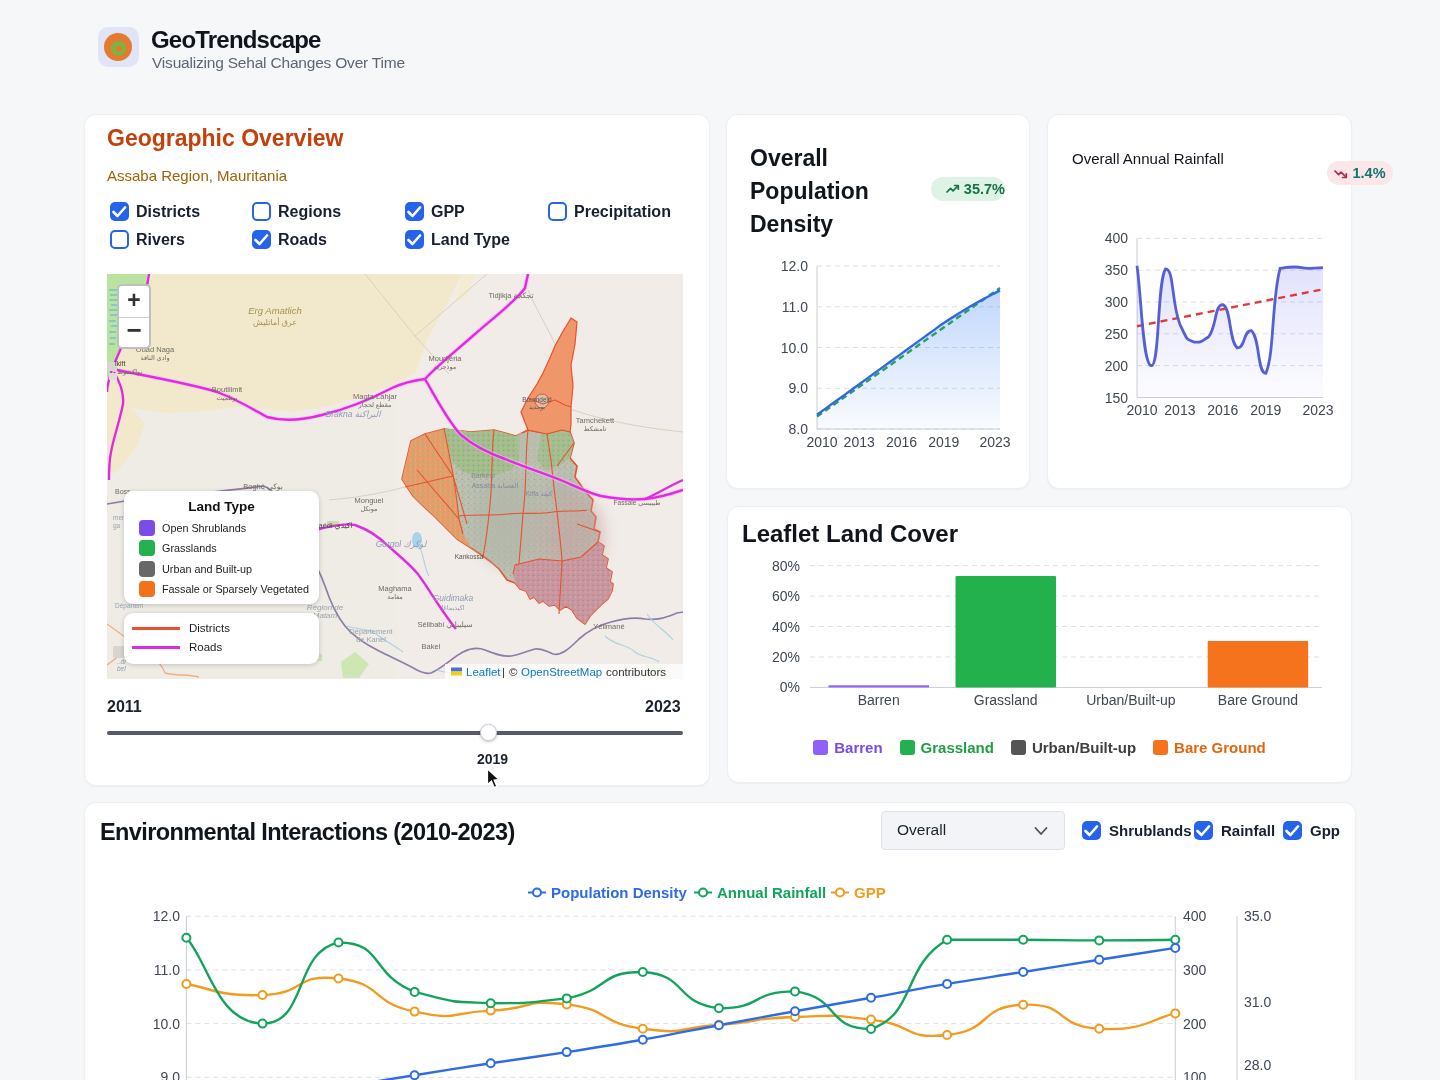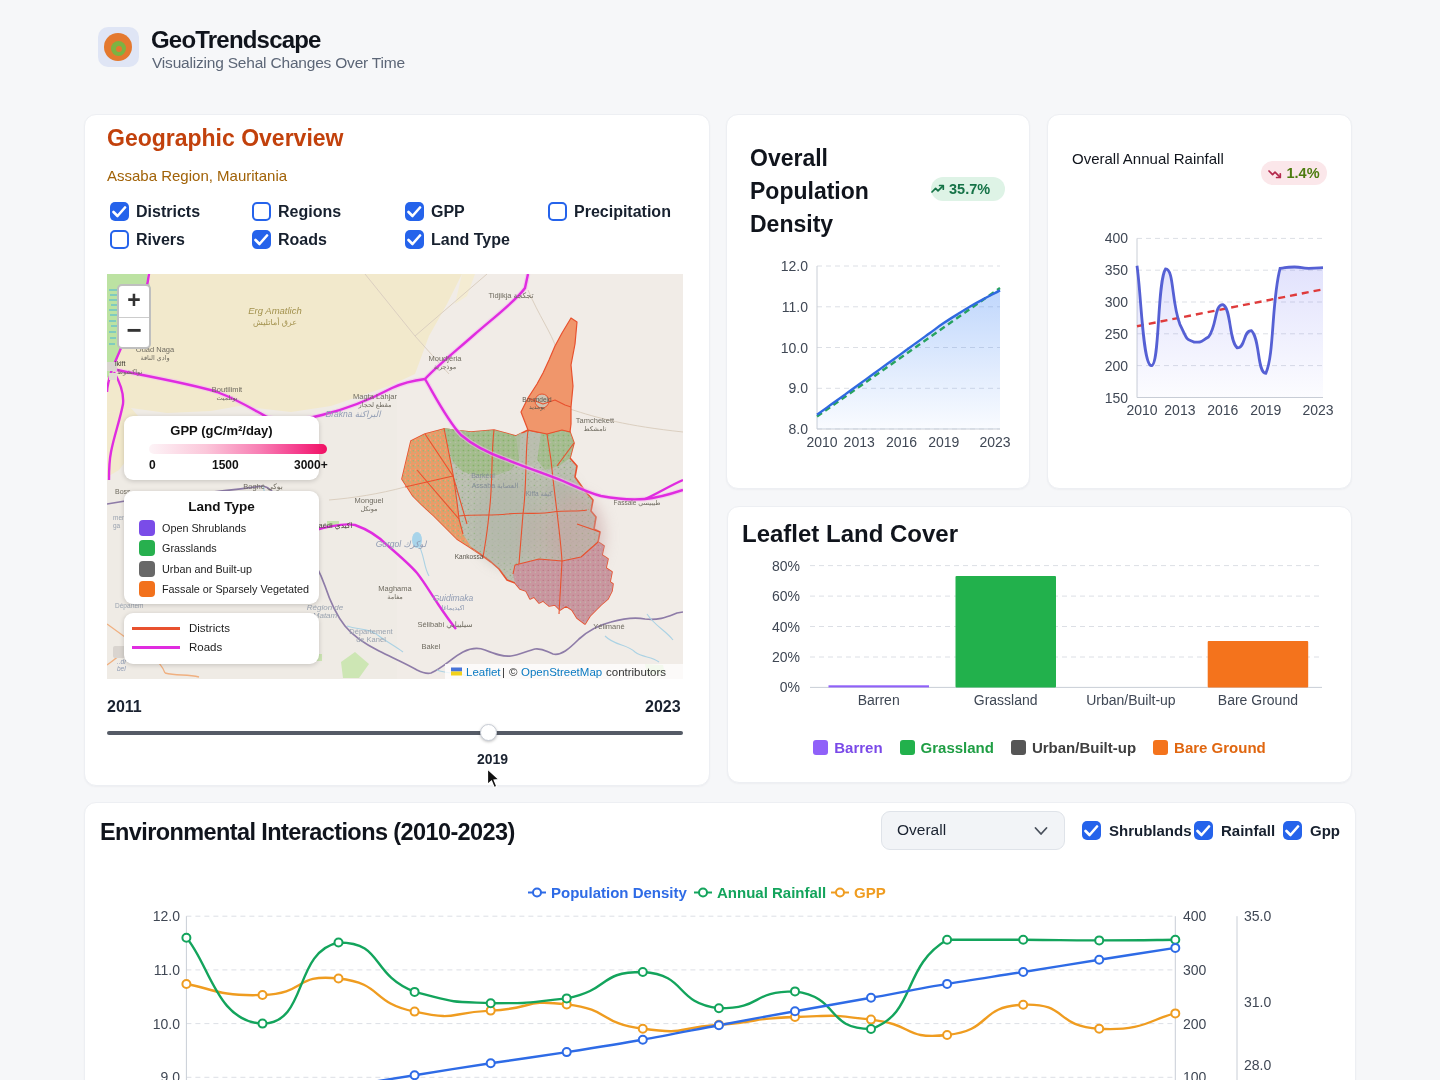--- a/index.html
+++ b/index.html
@@ -252,27 +252,20 @@
 <text x="414" y="401.5" font-size="11.5" font-family="Liberation Sans,sans-serif" fill="#0a7ac2">OpenStreetMap</text>
 <text x="499" y="401.5" font-size="11.5" font-family="Liberation Sans,sans-serif" fill="#333">contributors</text>
 </svg>
 
 <div style="position:absolute;left:10px;top:10px;width:34px;height:65px;background:#fff;border:2px solid rgba(0,0,0,0.25);border-radius:5px">
   <div style="position:absolute;left:0;top:0;width:30px;height:30px;font-size:23px;font-weight:700;color:#333;text-align:center;line-height:29px">+</div>
   <div style="position:absolute;left:0;top:30.5px;width:30px;border-top:1px solid #ccc"></div>
   <div style="position:absolute;left:0;top:31px;width:30px;height:30px;font-size:26px;font-weight:700;color:#333;text-align:center;line-height:27px">−</div>
 </div>
 
-<div style="position:absolute;left:17px;top:142px;width:195px;height:64px;background:#fff;border-radius:9px;box-shadow:0 1px 5px rgba(0,0,0,0.18)">
-  <div style="position:absolute;left:0;top:7px;width:100%;text-align:center;font-size:13px;font-weight:700;color:#111">GPP (gC/m²/day)</div>
-  <div style="position:absolute;left:25px;top:28px;width:178px;height:10px;border-radius:5px;background:linear-gradient(to right,#fdf4f7,#fbc7da 32%,#f87fb4 62%,#f53c8c 84%,#f01063)"></div>
-  <div style="position:absolute;left:25px;top:42px;font-size:12px;font-weight:600;color:#111">0</div>
-  <div style="position:absolute;left:88px;top:42px;font-size:12px;font-weight:600;color:#111">1500</div>
-  <div style="position:absolute;left:170px;top:42px;font-size:12px;font-weight:600;color:#111">3000+</div>
-</div>
 
 <div style="position:absolute;left:17px;top:217px;width:195px;height:113px;background:#fff;border-radius:9px;box-shadow:0 1px 5px rgba(0,0,0,0.18)">
   <div style="position:absolute;left:0;top:8px;width:100%;text-align:center;font-size:13.5px;font-weight:700;color:#111">Land Type</div>
   <div style="position:absolute;left:15px;top:29px;width:16px;height:16px;border-radius:4px;background:#7a4ce8"></div>
   <div style="position:absolute;left:38px;top:31px;font-size:10.8px;color:#1c1c1c">Open Shrublands</div>
   <div style="position:absolute;left:15px;top:49px;width:16px;height:16px;border-radius:4px;background:#27b04e"></div>
   <div style="position:absolute;left:38px;top:51px;font-size:10.8px;color:#1c1c1c">Grasslands</div>
   <div style="position:absolute;left:15px;top:70px;width:16px;height:16px;border-radius:4px;background:#686868"></div>
   <div style="position:absolute;left:38px;top:72px;font-size:10.8px;color:#1c1c1c">Urban and Built-up</div>
   <div style="position:absolute;left:15px;top:90px;width:16px;height:16px;border-radius:4px;background:#f2711c"></div>
@@ -291,21 +284,21 @@
 <div class="abs" style="left:645px;top:698px;font-size:16px;font-weight:700;color:#1a2230">2023</div>
 <div class="abs" style="left:107px;top:731px;width:576px;height:4px;background:#555b66;border-radius:2px"></div>
 <div class="abs" style="left:480px;top:724px;width:17px;height:17px;background:#fff;border:1.5px solid #c8cdd6;border-radius:50%;box-shadow:0 1px 3px rgba(0,0,0,.25)"></div>
 <div class="abs" style="left:477px;top:751px;font-size:14px;font-weight:700;color:#1a2230">2019</div>
 <svg class="abs" style="left:486px;top:768px" width="15" height="22" viewBox="0 0 15 22">
     <path d="M1.5 1 L1.5 16.5 L5.5 13 L8.2 19.5 L10.8 18.4 L8.1 12 L13 11.6 Z" fill="#111" stroke="#fff" stroke-width="1.2"></path>
   </svg>
 
 <div class="card" style="left:726px;top:114px;width:304px;height:375px"></div>
 <div class="abs" style="left:750px;top:142px;width:190px;font-size:23px;line-height:33px;font-weight:700;color:#10141c">Overall Population Density</div>
-<div class="abs" style="left:931px;top:177px;width:74px;height:24px;background:#def3e6;border-radius:12px;color:#157347;font-size:14.5px;font-weight:700;text-align:left;line-height:24px">
+<div class="abs" style="left:931px;top:177px;width:74px;height:24px;background:#def3e6;border-radius:12px;color:#157347;font-size:14.5px;font-weight:700;text-align:right;line-height:24px">
 <svg style="vertical-align:-2px" width="14" height="12" viewBox="0 0 14 12">
       <path d="M1 8 L4.6 4.4 L7 6.8 L12 1.8" stroke="#157347" stroke-width="1.7" fill="none" stroke-linecap="round" stroke-linejoin="round"></path>
       <path d="M8.6 1.5 L12.3 1.5 L12.3 5.2" stroke="#157347" stroke-width="1.7" fill="none" stroke-linecap="round" stroke-linejoin="round"></path>
     </svg> 35.7%</div>
 <svg class="abs" style="left:726px;top:114px" width="304" height="375" viewBox="726 114 304 375">
   <defs>
       <linearGradient id="popfill" x1="0" y1="0" x2="0" y2="1">
     <stop offset="0" stop-color="#3b82f6" stop-opacity="0.32"></stop>
     <stop offset="1" stop-color="#3b82f6" stop-opacity="0.03"></stop>
   </linearGradient>
@@ -329,21 +322,21 @@
   <text x="901.5" y="447" text-anchor="middle" class="axlab">2016</text>
   <text x="943.8" y="447" text-anchor="middle" class="axlab">2019</text>
   <text x="995" y="447" text-anchor="middle" class="axlab">2023</text>
   <path d="M817.0,414.7 C819.5,412.9 826.0,408.2 831.1,404.6 C836.1,400.9 840.1,398.0 845.2,394.4 C850.2,390.7 854.2,387.8 859.2,384.2 C864.3,380.5 868.2,377.7 873.3,374.0 C878.4,370.3 882.3,367.5 887.4,363.8 C892.5,360.1 896.4,357.3 901.5,353.6 C906.5,349.9 910.5,347.1 915.5,343.4 C920.6,339.8 924.5,336.9 929.6,333.2 C934.7,329.6 938.6,326.5 943.7,323.1 C948.8,319.6 952.7,317.2 957.8,314.1 C962.8,310.9 966.8,308.5 971.8,305.5 C976.9,302.6 980.9,300.5 985.9,297.8 C991.0,295.1 997.5,291.8 1000.0,290.4 L1000,429 L817,429 Z" fill="url(#popfill)"></path>
   <path d="M817,416.4 L1000,288.0" stroke="#27a35f" stroke-width="2.4" stroke-dasharray="6 4" fill="none"></path>
   <path d="M817.0,414.7 C819.5,412.9 826.0,408.2 831.1,404.6 C836.1,400.9 840.1,398.0 845.2,394.4 C850.2,390.7 854.2,387.8 859.2,384.2 C864.3,380.5 868.2,377.7 873.3,374.0 C878.4,370.3 882.3,367.5 887.4,363.8 C892.5,360.1 896.4,357.3 901.5,353.6 C906.5,349.9 910.5,347.1 915.5,343.4 C920.6,339.8 924.5,336.9 929.6,333.2 C934.7,329.6 938.6,326.5 943.7,323.1 C948.8,319.6 952.7,317.2 957.8,314.1 C962.8,310.9 966.8,308.5 971.8,305.5 C976.9,302.6 980.9,300.5 985.9,297.8 C991.0,295.1 997.5,291.8 1000.0,290.4" stroke="#3069e0" stroke-width="2.4" fill="none"></path>
 </svg>
 
 <div class="card" style="left:1047px;top:114px;width:305px;height:375px"></div>
 <div class="abs" style="left:1072px;top:142px;width:190px;font-size:15px;line-height:33px;font-weight:400;color:#10141c">Overall Annual Rainfall</div>
-<div class="abs" style="left:1261px;top:161px;width:66px;height:24px;background:#fbe7ea;border-radius:12px;color:#4d7c0f;font-size:14.5px;font-weight:700;text-align:center;line-height:24px">
+<div class="abs" style="left:1327px;top:161px;width:66px;height:24px;background:#fbe7ea;border-radius:12px;color:#0f766e;font-size:14.5px;font-weight:700;text-align:center;line-height:24px">
 <svg style="vertical-align:-2px" width="14" height="12" viewBox="0 0 14 12">
       <path d="M1 3 L4.6 6.6 L7 4.2 L12 9.2" stroke="#b42a4d" stroke-width="1.7" fill="none" stroke-linecap="round" stroke-linejoin="round"></path>
       <path d="M8.6 9.5 L12.3 9.5 L12.3 5.8" stroke="#b42a4d" stroke-width="1.7" fill="none" stroke-linecap="round" stroke-linejoin="round"></path>
     </svg> 1.4%</div>
 <svg class="abs" style="left:1047px;top:114px" width="305" height="375" viewBox="1047 114 305 375">
   <defs>
       <linearGradient id="rainfill" x1="0" y1="0" x2="0" y2="1">
     <stop offset="0" stop-color="#6366f1" stop-opacity="0.19"></stop>
     <stop offset="1" stop-color="#6366f1" stop-opacity="0.02"></stop>
   </linearGradient>
@@ -411,21 +404,21 @@
       <span style="font-size:15px;font-weight:700;color:#3f3f3f">Urban/Built-up</span>
     </div>
   <div style="display:flex;align-items:center;gap:6px">
       <div style="width:15px;height:15px;border-radius:3px;background:#f4731c"></div>
       <span style="font-size:15px;font-weight:700;color:#e0660f">Bare Ground</span>
     </div>
 </div>
 
 <div class="card" style="left:84px;top:802px;width:1272px;height:420px"></div>
 <div class="abs" style="left:100px;top:819px;font-size:23.5px;font-weight:700;color:#10141c;letter-spacing:-.6px">Environmental Interactions (2010-2023)</div>
-<div class="abs" style="left:881px;top:811px;width:184px;height:39px;background:#f2f4f7;border:1px solid #dfe3e9;border-radius:9px">
+<div class="abs" style="left:881px;top:811px;width:184px;height:39px;background:#f2f4f7;border:1px solid #dfe3e9;border-radius:4px">
   <div class="abs" style="left:15px;top:9px;font-size:15.5px;color:#1a2230">Overall</div>
   <svg class="abs" style="left:152px;top:14px" width="14" height="10" viewBox="0 0 14 10">
       <path d="M1.5 2 L7 8 L12.5 2" stroke="#49505c" stroke-width="1.8" fill="none" stroke-linecap="round" stroke-linejoin="round"></path>
     </svg>
 </div>
 <div class="cb on" style="left:1082px;top:821px">
     <svg width="15" height="12" viewBox="0 0 15 12">
       <path d="M1.5 6 L5.5 10 L13 1.5" stroke="#fff" stroke-width="2.6" fill="none" stroke-linecap="round" stroke-linejoin="round"></path>
     </svg>
   </div>

